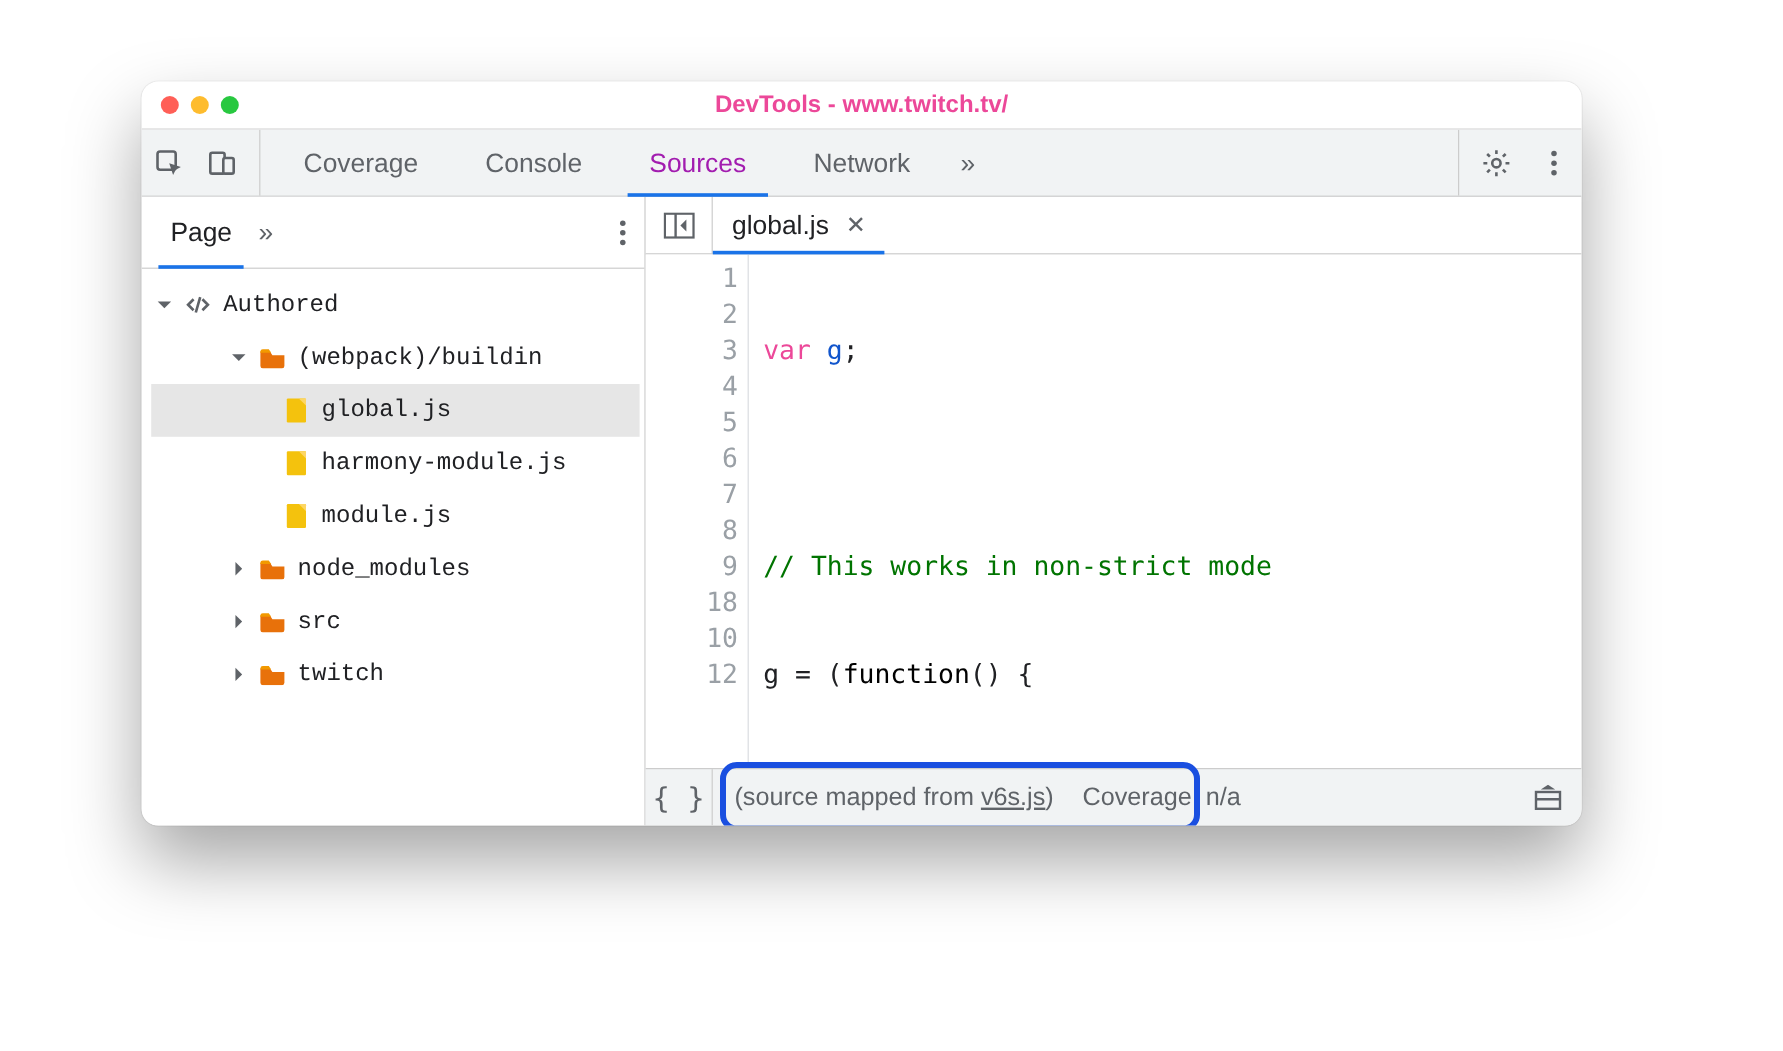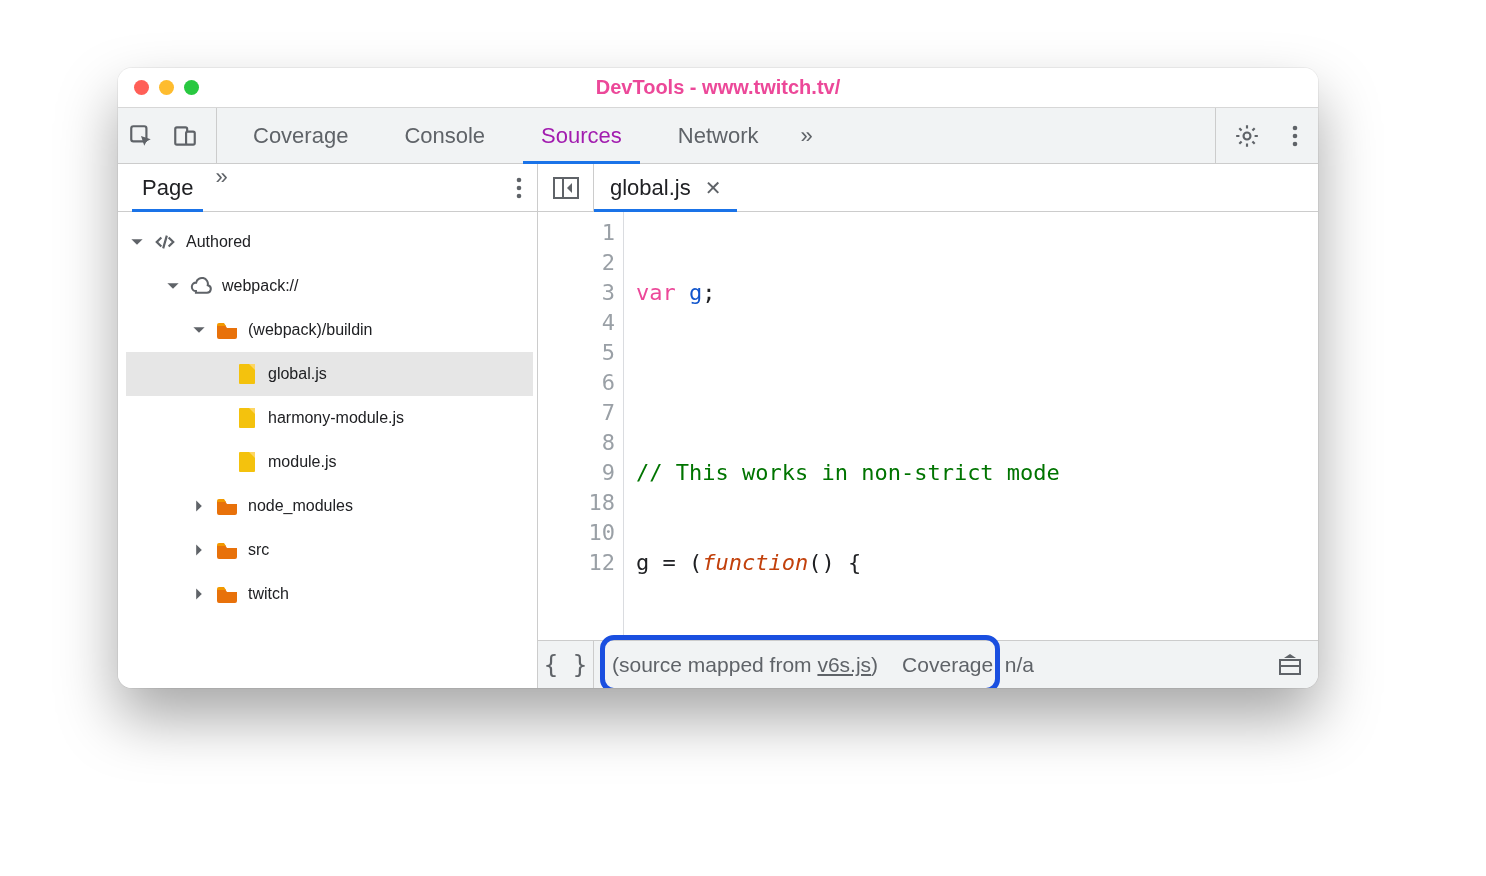--- a/index.html
+++ b/index.html
@@ -19,27 +19,27 @@
   .tabsbar .left-icons { display:flex; align-items:center; gap:18px; padding-right:18px; border-right:1px solid #ccc; height:100%; }
   .icon-btn { width:26px; height:26px; display:flex; align-items:center; justify-content:center; color:#5f6368; }
   .tabs { display:flex; align-items:stretch; height:100%; margin-left:8px; flex:1; gap:0; }
   .tab { display:flex; align-items:center; padding:0 28px; font-size:22px; color:#5f6368; position:relative; }
   .tab.active { color:#a21caf; }
   .tab.active::after { content:""; position:absolute; left:10px; right:10px; bottom:-1px; height:3px; background:#1a73e8; }
   .right-icons { display:flex; align-items:center; gap:22px; padding-left:18px; border-left:1px solid #ccc; height:100%; }
 
   .body { display:flex; height: calc(100% - 40px - 56px); }
   .sidebar { width:420px; border-right:1px solid #ccc; display:flex; flex-direction:column; background:#fff; }
-  .side-tabs { height:48px; display:flex; border-bottom:1px solid #ccc; padding-left:10px; position:relative; }
+  .side-tabs { height:60px; display:flex; align-items:center; border-bottom:1px solid #ccc; padding-left:10px; position:relative; }
   .side-tab { font-size:22px; color:#202124; padding:0 14px; height:100%; display:flex; align-items:center; position:relative; }
   .side-tab.active::after { content:""; position:absolute; left:4px; right:4px; bottom:-1px; height:3px; background:#1a73e8; }
   .side-more { font-size:22px; color:#5f6368; margin-left:8px; }
   .side-kebab { position:absolute; right:14px; top:0; bottom:0; display:flex; align-items:center; color:#5f6368; }
 
-  .tree { padding:8px 4px 6px 8px; font-size:16px; color:#202124; overflow:auto; flex:1; }
+  .tree { padding:8px 4px 6px 8px; font-size:20px; color:#202124; overflow:auto; flex:1;font-family:Liberation Mono, monospace; }
   .tree-row { display:flex; align-items:center; height:44px; gap:10px; padding-left:4px; white-space:nowrap; }
   .ind { display:inline-block; }
   .disclosure { width:14px; height:14px; }
   .disclosure svg { display:block; }
   .ico { width:22px; height:22px; display:flex; align-items:center; justify-content:center; }
   .folder svg path.body{ fill:#e8710a; } .folder svg path.tab{ fill:#f29900; }
   .file-ico svg rect { fill:#f4c20d; }
   .file-ico svg path.fold { fill:#fdd663; }
   .tree-row.selected { background:#e6e6e6; }
   .cloud svg, .code-ico svg { stroke:#5f6368; fill:none; stroke-width:2.4; }
@@ -52,21 +52,21 @@
   .close-x { color:#5f6368; font-size:20px; }
 
   .code-area { flex:1; display:flex; overflow:hidden; font-family: ui-monospace, SFMono-Regular, Menlo, Consolas, monospace; font-size:22px; line-height:30px; }
   .gutter { width:86px; text-align:right; color:#9aa0a6; padding:6px 8px 6px 0; border-right:1px solid #dadce0; background:#fff; }
   .gutter div { height:30px; }
   .code { padding:6px 0 6px 12px; white-space:pre; color:#202124; overflow:hidden; }
   .code div { height:30px; }
   .kw { color:#ec4899; }
   .ident-g { color:#1155cc; }
   .comment { color:#007400; }
-  .fn { color:#c2410c;font-style:italic; }
+  .fn { color:#000000; }
 
   .statusbar { height:48px; border-top:1px solid #ccc; display:flex; align-items:center; background:#f1f3f4; font-size:21px; color:#5f6368; position:relative; }
   .sb-left { width:56px; display:flex; align-items:center; justify-content:center; border-right:1px solid #ccc; height:100%; color:#5f6368; font-family:monospace; font-size:24px; }
   .sb-mapped { margin-left:18px; }
   .sb-mapped .ul { text-decoration: underline; color:#5f6368; }
   .sb-cov { margin-left:24px; }
   .sb-right { margin-left:auto; margin-right:16px; display:flex; align-items:center; }
   .highlight-box { position:absolute; border:5px solid #1a4fe0; border-radius:14px; pointer-events:none; }
 </style>
 </head>
@@ -144,34 +144,20 @@
               </svg>
             </span>
           <span class="ico code-ico">
               <svg width="24" height="24" viewBox="0 0 24 24">
                 <path d="M8 7 3 12l5 5M16 7l5 5-5 5M14 5l-4 14"></path>
               </svg>
             </span>
           <span>Authored</span>
         </div>
 
-        <div class="tree-row">
-          <span class="ind" style="width:26px"></span>
-          <span class="disclosure">
-              <svg width="14" height="14" viewBox="0 0 10 10">
-                <path d="M1 3 L5 7 L9 3 Z" fill="#5f6368"></path>
-              </svg>
-            </span>
-          <span class="ico cloud">
-              <svg width="26" height="20" viewBox="0 0 26 20">
-                <path d="M7 16a5 5 0 0 1 .3-10A7 7 0 0 1 21 9a4.5 4.5 0 0 1-1 8.9H7Z"></path>
-              </svg>
-            </span>
-          <span>webpack://</span>
-        </div>
 
         <div class="tree-row">
           <span class="ind" style="width:52px"></span>
           <span class="disclosure">
               <svg width="14" height="14" viewBox="0 0 10 10">
                 <path d="M1 3 L5 7 L9 3 Z" fill="#5f6368"></path>
               </svg>
             </span>
           <span class="ico folder">
               <svg width="22" height="18" viewBox="0 0 22 18">

